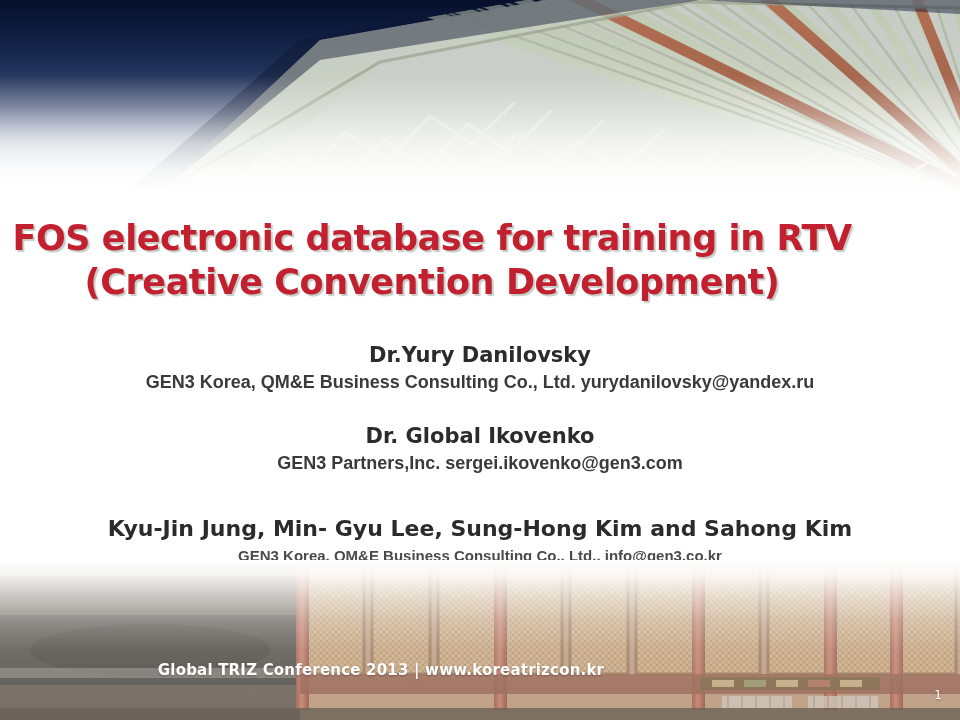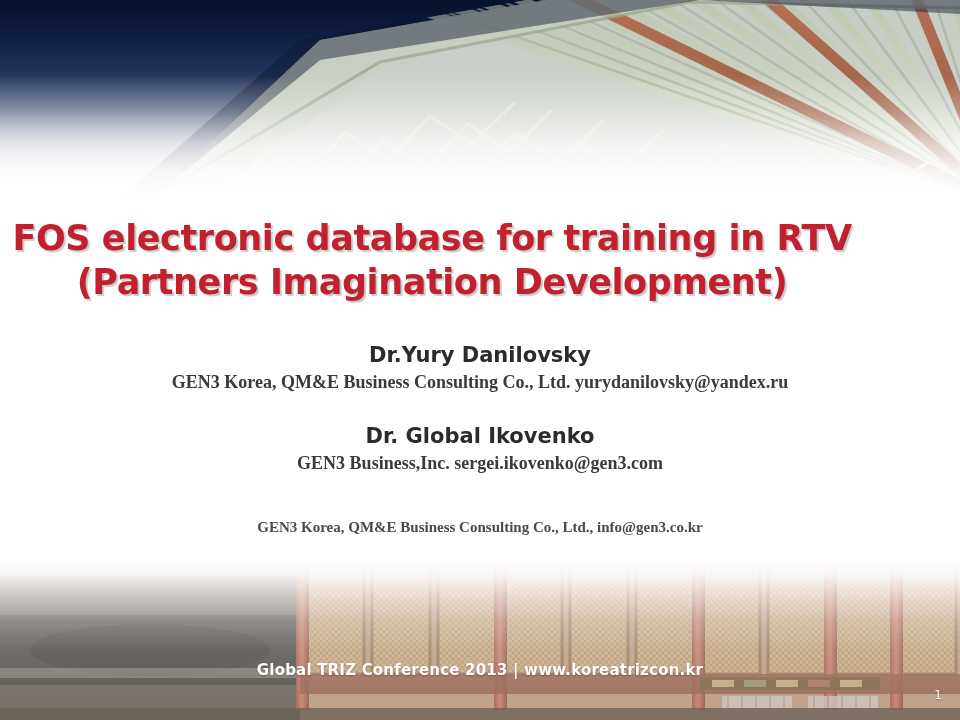--- a/index.html
+++ b/index.html
@@ -110,21 +110,21 @@
   .author-group { margin: 0; }
   .author-name {
     font-family: "DejaVu Sans", sans-serif;
     font-weight: bold;
     font-size: 21px;
     line-height: 27px;
     color: #2b2b2b;
     white-space: nowrap;
   }
   .author-affil {
-    font-family: Liberation Serif, serif;
+    font-family: Liberation Sans, sans-serif;
     font-weight: bold;
     font-size: 18px;
     line-height: 26px;
     color: #3a3a3a;
     white-space: nowrap;
   }
   .gap-1 { height: 28px; }
   .gap-2 { height: 38px; }
   .author-name.big {
     font-size: 22px;
@@ -132,21 +132,21 @@
   }
   .author-affil.big {
     font-size: 15px;
     color: #4a4a4a;
   }
 
   
   .footer {
     position: absolute;
     left: 0; top: 660px;
-    width: 960px;
+    width: 762px;
     text-align: center;
     z-index: 5;
   }
   .footer-line {
     font-family: "DejaVu Sans", sans-serif;
     font-weight: bold;
     font-size: 15px;
     line-height: 21px;
     color: #ffffff;
     letter-spacing: 0.2px;
@@ -245,40 +245,41 @@
       </g>
 
       <polygon points="640,-20 960,-20 960,14 700,0 320,60 150,200 118,200 300,40" fill="#0d1630" opacity="0.45"></polygon>
     </svg>
 
     <div class="roof-mask"></div>
   </div>
 
   <div class="title-block">
     <div class="title-line">FOS electronic database for training in RTV</div>
-    <div class="title-line">(Partners Imagination Development)</div>
+    <div class="title-line">(Creative Convention Development)</div>
   </div>
 
   <div class="authors">
 
     <div class="author-group">
       <div class="author-name">Dr.Yury Danilovsky</div>
       <div class="author-affil">GEN3 Korea, QM&amp;E Business Consulting Co., Ltd. yurydanilovsky@yandex.ru</div>
     </div>
 
     <div class="gap-1"></div>
 
     <div class="author-group">
       <div class="author-name">Dr. Global Ikovenko</div>
-      <div class="author-affil">GEN3 Business,Inc. sergei.ikovenko@gen3.com</div>
+      <div class="author-affil">GEN3 Partners,Inc. sergei.ikovenko@gen3.com</div>
     </div>
 
     <div class="gap-2"></div>
 
     <div class="author-group">
+      <div class="author-name big">Kyu-Jin Jung, Min- Gyu Lee, Sung-Hong Kim and Sahong Kim</div>
       <div class="author-affil big">GEN3 Korea, QM&amp;E Business Consulting Co., Ltd., info@gen3.co.kr</div>
     </div>
 
   </div>
 
   <div class="bottom-banner">
     <svg class="palace" viewBox="0 0 960 160" preserveAspectRatio="none">
       <defs>
         <linearGradient id="latticeG" x1="0" y1="0" x2="0" y2="1">
           <stop offset="0%" stop-color="#cbb089"></stop>

